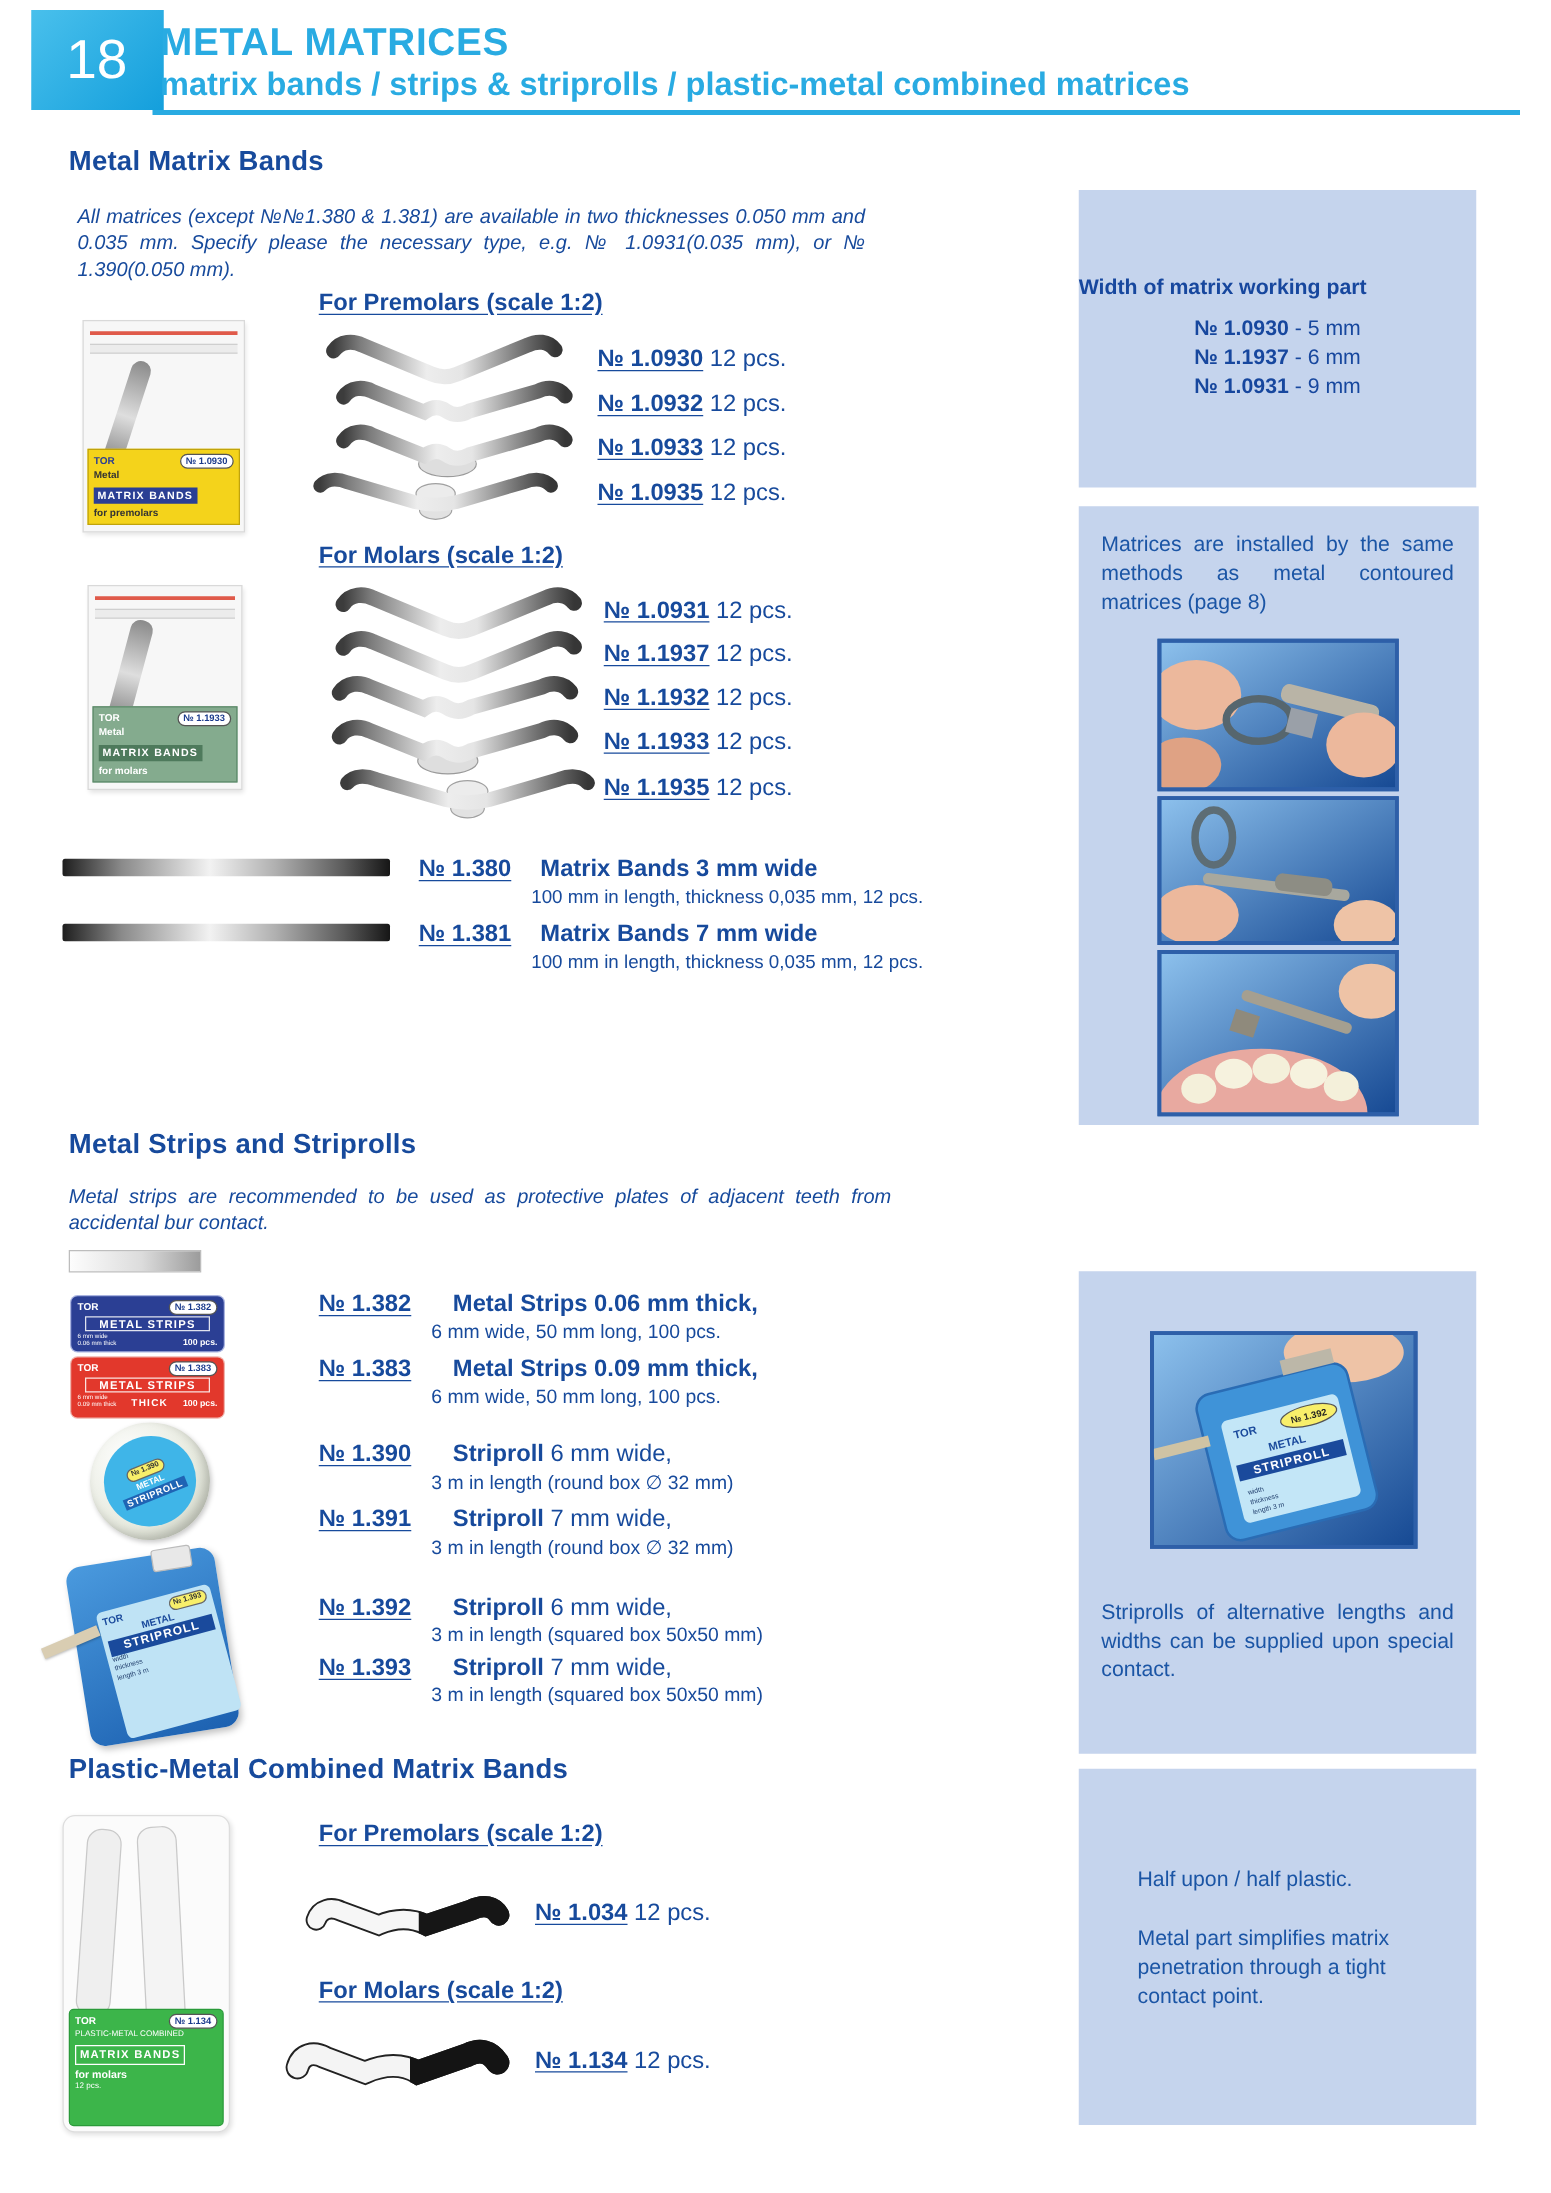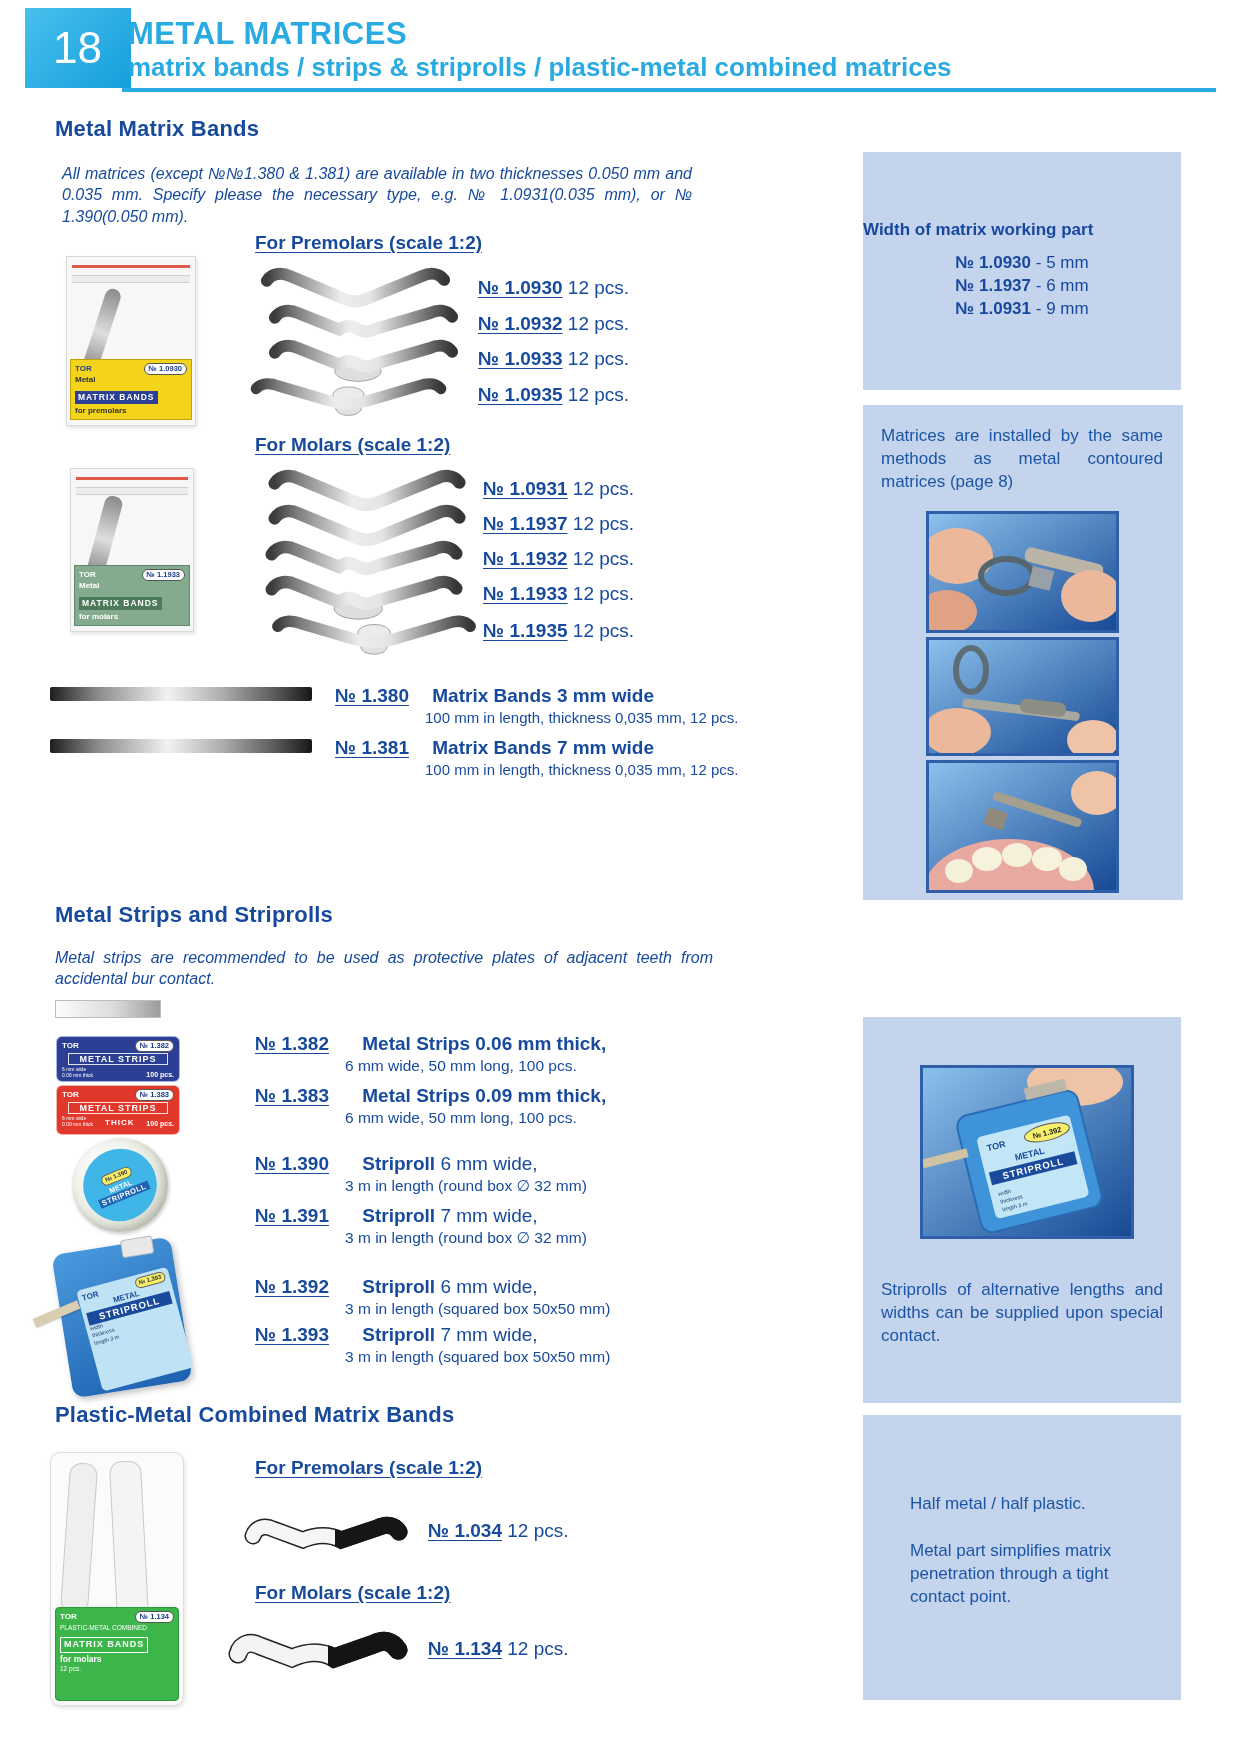--- a/index.html
+++ b/index.html
@@ -457,17 +457,17 @@
           <text x="68" y="120" font-size="5.5" fill="#23406e">width</text>
           <text x="68" y="128" font-size="5.5" fill="#23406e">thickness</text>
           <text x="68" y="136" font-size="5.5" fill="#23406e">length 3 m</text>
         </g>
       </svg>
     </div>
     <div class="side-text" style="position:absolute;left:18px;top:262px;width:282px;">Striprolls of alternative lengths and widths can be supplied upon special contact.</div>
   </div>
 
   <div class="abs panel" style="left:863px;top:1415px;width:318px;height:285px;">
-    <div class="side-text" style="position:absolute;left:47px;top:78px;width:240px;text-align:left;">Half metal / half plastic.</div>
+    <div class="side-text" style="position:absolute;left:47px;top:78px;width:240px;text-align:left;">Half upon / half plastic.</div>
     <div class="side-text" style="position:absolute;left:47px;top:125px;width:228px;text-align:left;">Metal part simplifies matrix penetration through a tight contact point.</div>
   </div>
 
 </div>
 
 </body></html>

